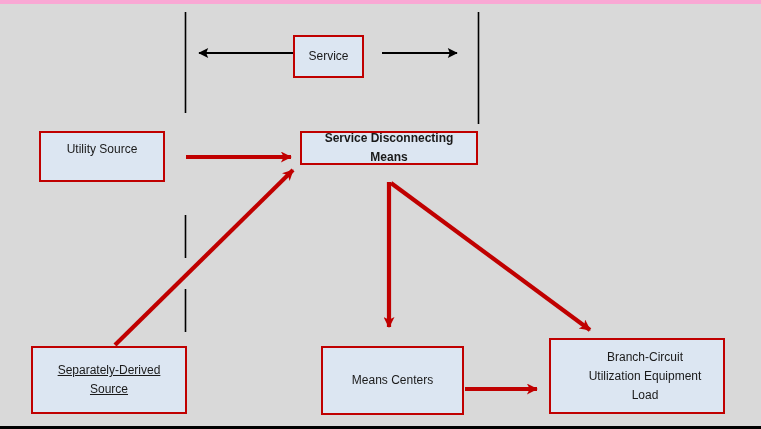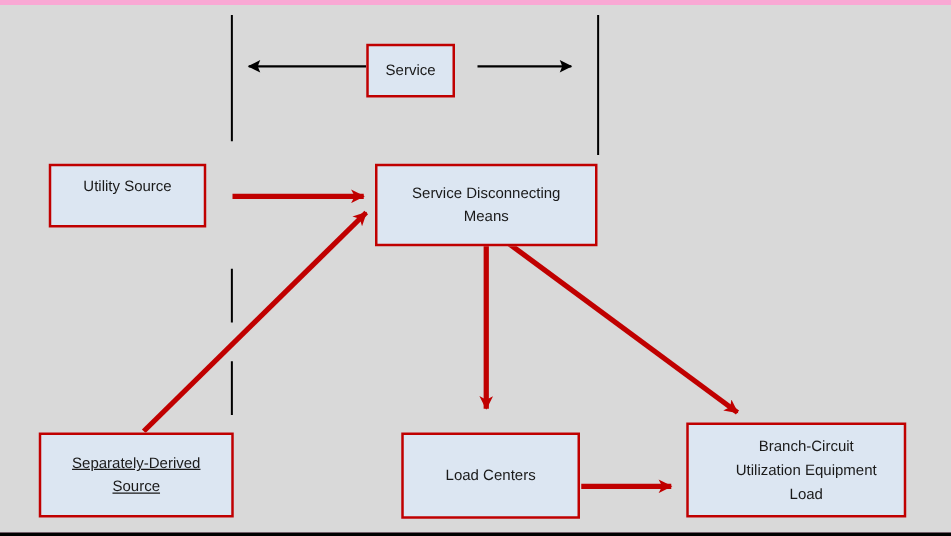--- a/index.html
+++ b/index.html
@@ -48,21 +48,21 @@
     line-height: 19px;
     text-align: center;
     display: flex;
     flex-direction: column;
     justify-content: center;
     align-items: center;
   }
   .node .txt { white-space: nowrap; }
   .node-service            { left: 293px; top: 35px;  width: 71px;  height: 43px; }
   .node-utility            { left: 39px;  top: 131px; width: 126px; height: 51px; justify-content: flex-start; padding-top: 7px; }
-  .node-sdm                { left: 300px; top: 131px; width: 178px; height: 66px; }
+  .node-sdm                { left: 300px; top: 131px; width: 178px; height: 34px; font-weight: bold; }
   .node-sds                { left: 31px;  top: 346px; width: 156px; height: 68px; text-decoration: underline; }
   .node-feeder             { left: 321px; top: 346px; width: 143px; height: 69px; }
   .node-branch             { left: 549px; top: 338px; width: 176px; height: 76px; padding-left: 16px; }
 </style>
 </head>
 <body>
 
 <div class="canvas">
 
   <div class="slide-bg"></div>
@@ -103,21 +103,21 @@
     <div class="txt">Service Disconnecting</div>
     <div class="txt">Means</div>
   </div>
 
   <div class="node node-sds">
     <div class="txt">Separately-Derived</div>
     <div class="txt">Source</div>
   </div>
 
   <div class="node node-feeder">
-    <div class="txt">Load Centers</div>
+    <div class="txt">Means Centers</div>
   </div>
 
   <div class="node node-branch">
     <div class="txt">Branch-Circuit</div>
     <div class="txt">Utilization Equipment</div>
     <div class="txt">Load</div>
   </div>
 
 </div>
 

